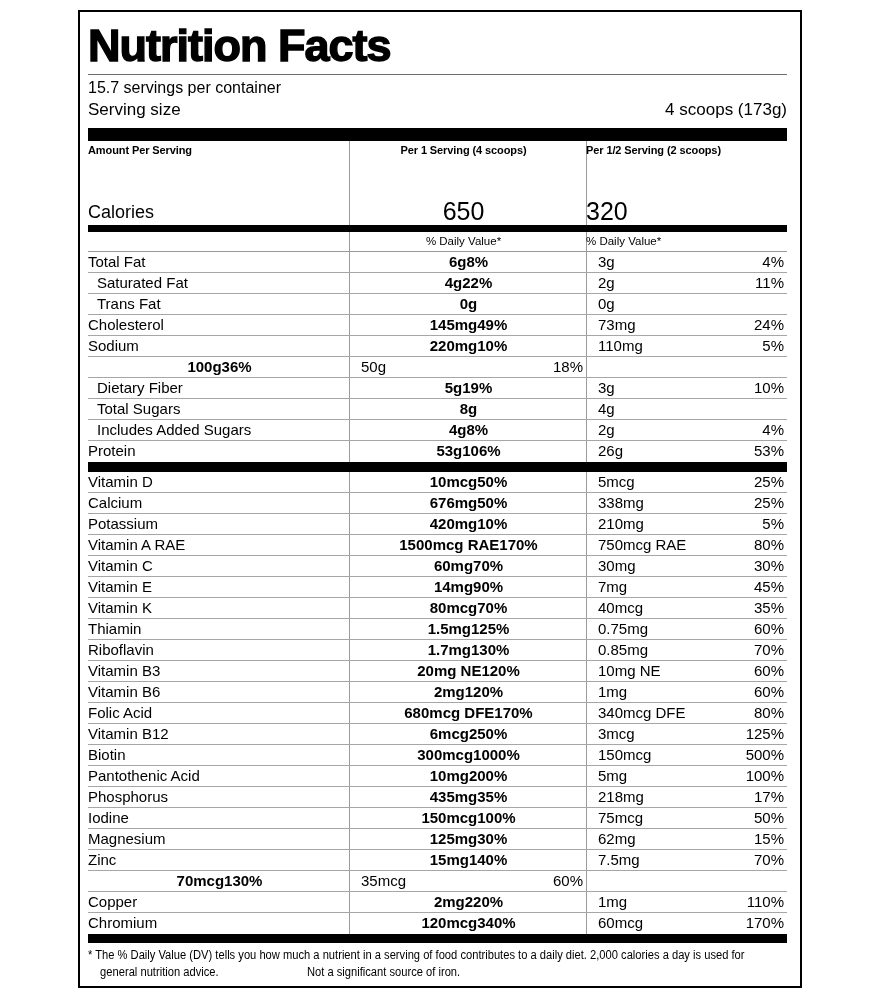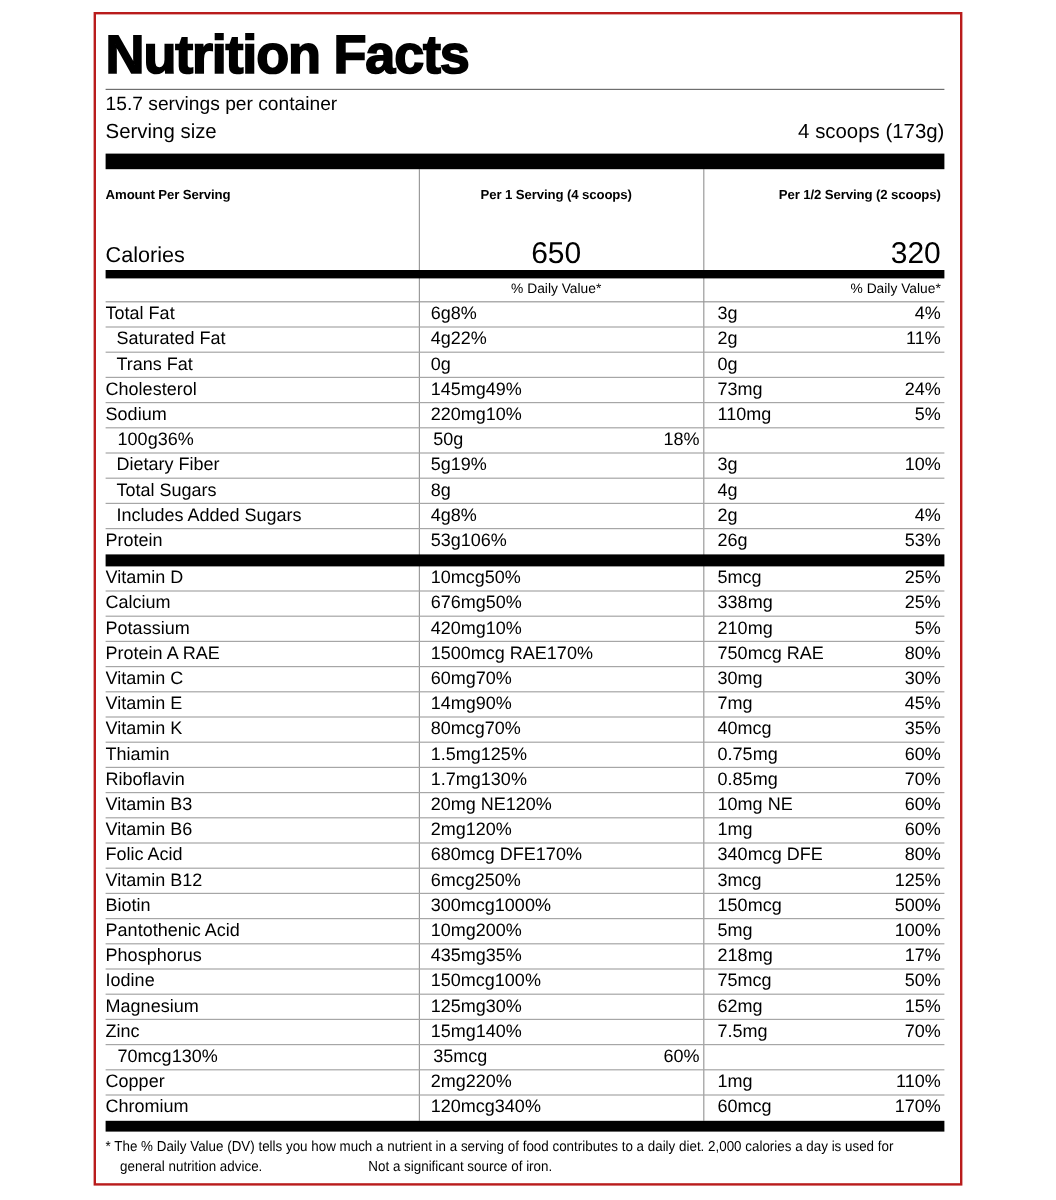--- a/index.html
+++ b/index.html
@@ -1,43 +1,43 @@
 <!DOCTYPE html>
 <html><head>
 <meta charset="utf-8">
 <style>
   html,body{margin:0;padding:0;}
   body{width:880px;height:1000px;background:#ffffff;font-family:"Liberation Sans",sans-serif;color:#000;position:relative;}
   .label{position:absolute;left:78px;top:10px;width:724px;height:978px;box-sizing:border-box;
-         border:2px solid #b91c1c;background:#fff;padding:12px 13px 0 8px;}
+         border:2px solid #000000;background:#fff;padding:12px 13px 0 8px;}
   .title{font-size:45px;font-weight:bold;letter-spacing:-1px;line-height:44px;-webkit-text-stroke:1.4px #000;}
   .title-rule{border-bottom:1px solid #6e6e6e;margin-top:6px;}
   .servings{font-size:16px;margin-top:4px;line-height:18px;}
   .serving-size-row{display:flex;justify-content:space-between;font-size:17px;margin-top:2px;line-height:21px;}
   .bar{background:#000;position:relative;z-index:3;}
   .bar-serving{height:13px;margin-top:8px;}
   .bar-cal{height:7px;}
   .bar-protein{height:10px;}
   .bar-bottom{height:9px;}
   .table-area{position:relative;}
   .vline{position:absolute;top:0;bottom:0;width:1px;background:#9b9b9b;z-index:0;}
   .vline1{left:261px;}
   .vline2{left:498px;}
   .row{display:grid;grid-template-columns:261px 237px 201px;position:relative;z-index:1;box-sizing:border-box;}
-  .header-row{height:20px;padding-top:16px;font-size:11px;font-weight:bold;letter-spacing:-0.1px;}
+  .header-row{height:20px;padding-top:3px;font-size:11px;font-weight:bold;letter-spacing:-0.1px;}
   .hcell2{text-align:center;padding-right:8px;}
-  .hcell3{text-align:right;padding-right:3px;}
+  .hcell3{padding-right:3px;}
   .calories-row{height:64px;align-items:end;}
   .calories-label{font-size:18px;line-height:26px;}
   .calories-val{font-size:25px;line-height:27px;}
   .dv-row{height:20px;line-height:19px;font-size:11.5px;border-bottom:1px solid #999;}
   .nrow{height:21px;line-height:20px;font-size:15px;border-bottom:1px solid #a6a6a6;}
   #nutrient-rows .nrow:last-child,#vitamin-rows .nrow:last-child{border-bottom:none;}
   .cell-name{white-space:nowrap;overflow:hidden;}
-  .c2{display:flex;justify-content:flex-start;padding:0 8px 0 10px;}
+  .c2{display:flex;justify-content:center;padding:0 8px 0 10px;font-weight:bold;}
   .c3{display:flex;justify-content:space-between;padding:0 3px 0 12px;}
   .footnote{margin-top:4px;font-size:12px;line-height:16.5px;}
   .fn-line{white-space:nowrap;transform:scaleX(0.93);transform-origin:0 50%;}
   .fn-line2{padding-left:13px;}
   .fn-right{margin-left:95px;}
 </style>
 </head>
 <body>
 
 <div class="label">
@@ -220,21 +220,21 @@
     <div class="c2">
       <span class="amt a1">420mg</span>
       <span class="dv d1">10%</span>
     </div>
     <div class="c3">
       <span class="amt a2">210mg</span>
       <span class="dv d2">5%</span>
     </div>
   </div>
         <div class="row nrow">
-    <div class="cell-name nm">Protein A RAE</div>
+    <div class="cell-name nm">Vitamin A RAE</div>
     <div class="c2">
       <span class="amt a1">1500mcg RAE</span>
       <span class="dv d1">170%</span>
     </div>
     <div class="c3">
       <span class="amt a2">750mcg RAE</span>
       <span class="dv d2">80%</span>
     </div>
   </div>
         <div class="row nrow">

